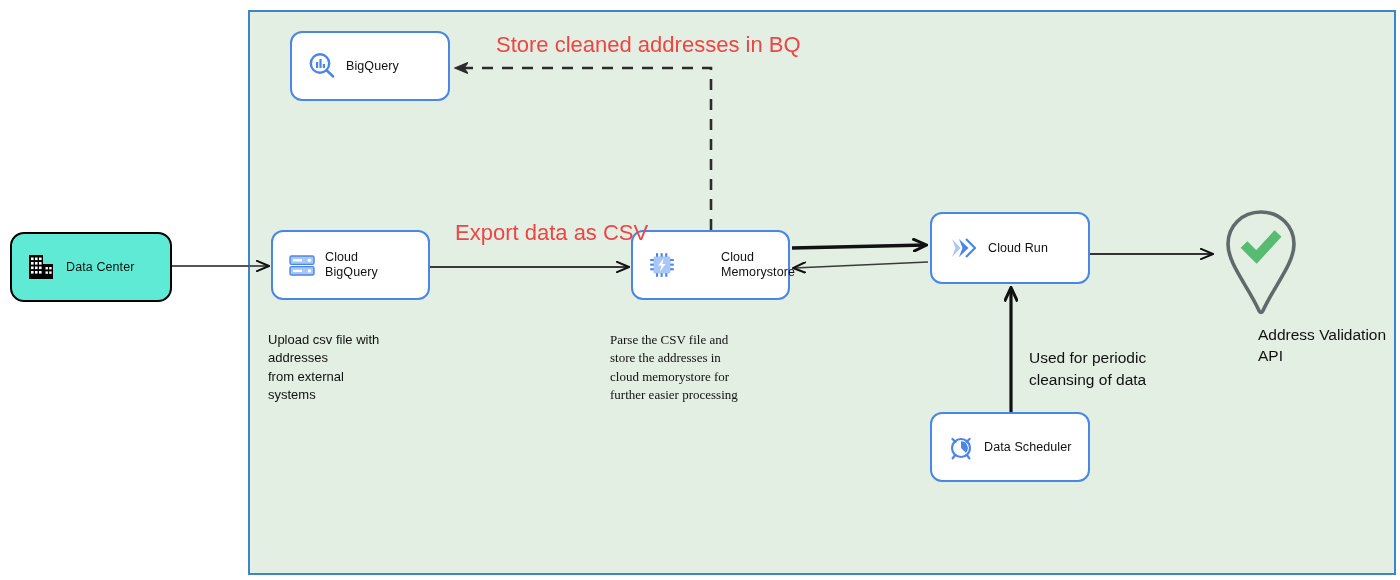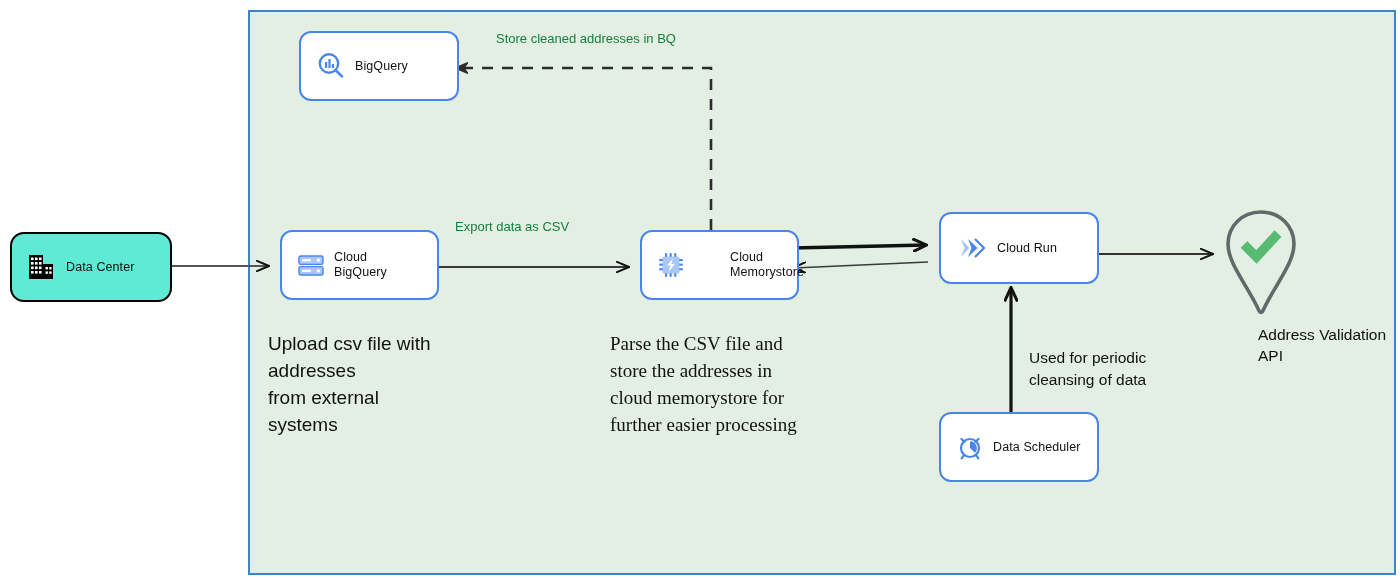--- a/index.html
+++ b/index.html
@@ -4,38 +4,38 @@
 <style>
   html,body{margin:0;padding:0;}
   body{
     width:1400px;height:580px;background:#ffffff;
     font-family:"Liberation Sans", sans-serif;
     position:relative;overflow:hidden;
   }
   #canvas{position:absolute;inset:0;width:1400px;height:580px;}
   .node{position:absolute;box-sizing:border-box;display:flex;align-items:center;}
   .node-gcp{
-    background:#ffffff;border:2px solid #4a86e8;border-radius:12px;margin-left:9px;
+    background:#ffffff;border:2px solid #4a86e8;border-radius:12px;
   }
   .node-gray{
     background:#5eead4;border:2px solid #000000;border-radius:14px;
   }
   .node-icon{
     flex:0 0 auto;display:flex;align-items:center;justify-content:center;
   }
   .node-label{
     font-size:12.5px;color:#111111;line-height:1.18;
     white-space:pre-line;letter-spacing:0.1px;
   }
   .edge-label{
-    position:absolute;font-size:13px;color:#15803d;
+    position:absolute;font-size:22px;color:#ef4444;
     line-height:1.25;white-space:pre-line;
   }
   .note{
-    position:absolute;font-size:19px;color:#111111;line-height:1.42;
+    position:absolute;font-size:13px;color:#111111;line-height:1.42;
     white-space:pre-line;
   }
   .note.small{font-size:15.5px;line-height:1.4;}
   .pin-caption{
     position:absolute;font-size:15.5px;color:#111111;line-height:1.35;
     white-space:pre-line;
   }
   .zone{
     position:absolute;background:#e2efe2;border:2px solid #3d85c8;
   }

